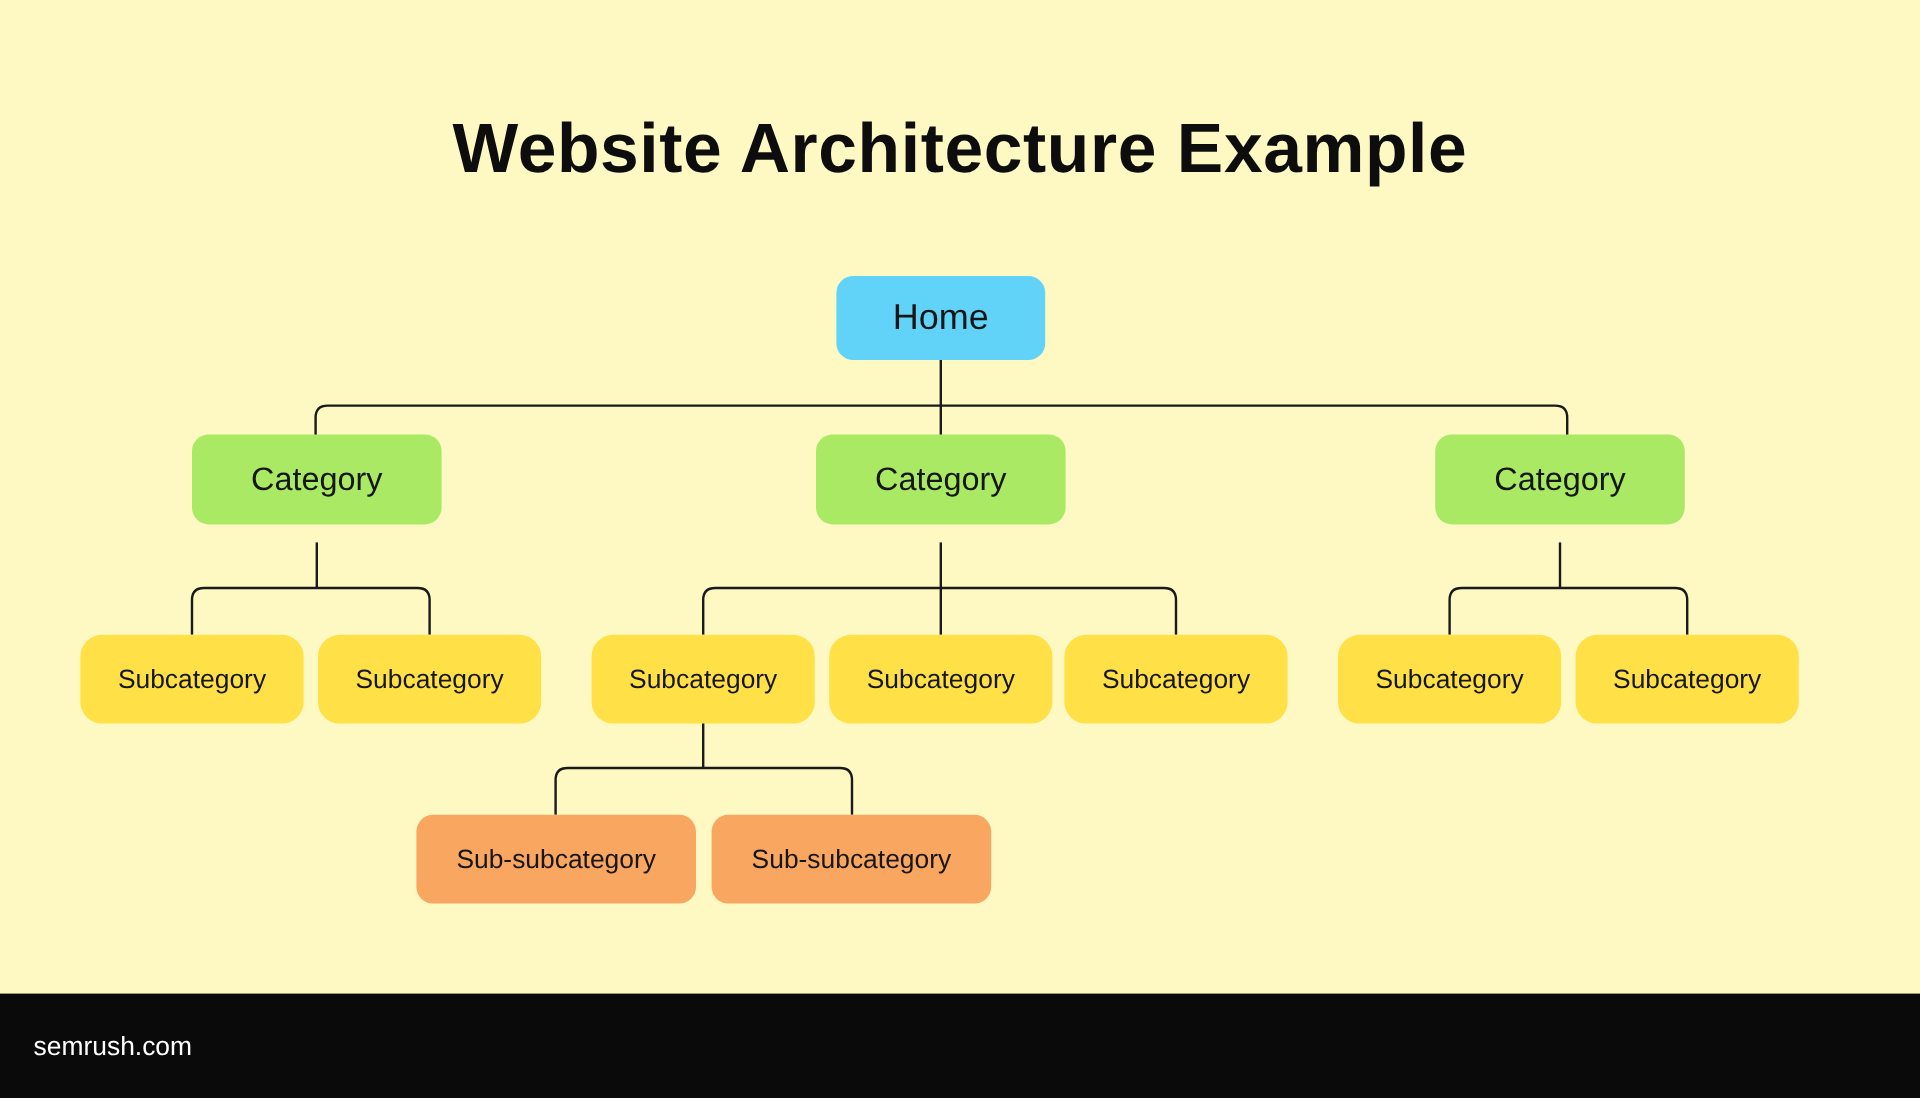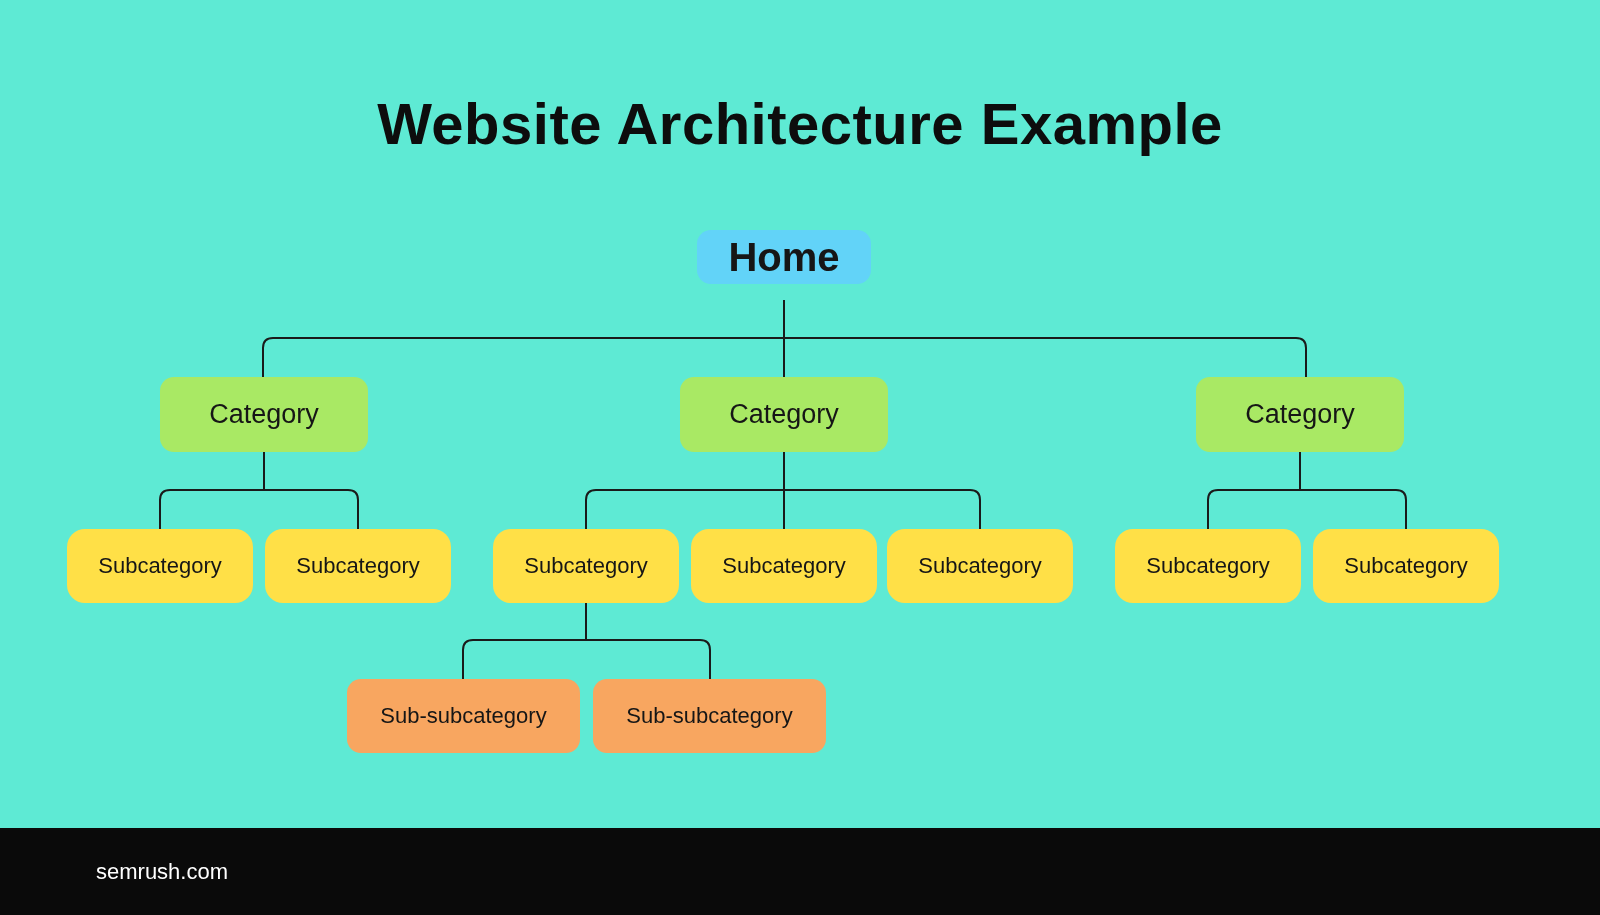--- a/index.html
+++ b/index.html
@@ -1,20 +1,20 @@
 <!DOCTYPE html>
 <html><head>
 <meta charset="utf-8">
 <style>
   html, body { margin: 0; padding: 0; background: #ffffff; }
   .stage {
     position: relative;
     width: 1600px;
     height: 915px;
-    background: #5eead4;
+    background: #fef9c3;
     font-family: "Liberation Sans", sans-serif;
     overflow: hidden;
   }
   .page-title {
     position: absolute;
     top: 90px;
     left: 0;
     width: 100%;
     text-align: center;
     font-size: 58px;
@@ -32,22 +32,22 @@
     position: absolute;
     display: flex;
     align-items: center;
     justify-content: center;
     border-radius: 14px;
     color: #161616;
     font-weight: 500;
     box-sizing: border-box;
     text-align: center;
   }
-  .node-home        { left: 697px;  top: 230px; width: 174px; height: 54px; font-size: 40px; font-weight: 700; }
-  .node-cat         { width: 208px; height: 75px; font-size: 27px; top: 377px; }
+  .node-home        { left: 697px;  top: 230px; width: 174px; height: 70px; font-size: 30px; font-weight: 400; }
+  .node-cat         { width: 208px; height: 75px; font-size: 27px; top: 362px; }
   .cat-1            { left: 160px; }
   .cat-2            { left: 680px; }
   .cat-3            { left: 1196px; }
   .node-sub         { width: 186px; height: 74px; font-size: 22px; top: 529px; border-radius: 18px; }
   .sub-l1           { left: 67px; }
   .sub-l2           { left: 265px; }
   .sub-c1           { left: 493px; }
   .sub-c2           { left: 691px; }
   .sub-c3           { left: 887px; }
   .sub-r1           { left: 1115px; }
@@ -56,21 +56,21 @@
   .subsub-1         { left: 347px; }
   .subsub-2         { left: 593px; }
   .footer {
     position: absolute;
     left: 0; bottom: 0;
     width: 100%;
     height: 87px;
     display: flex;
     align-items: center;
     justify-content: space-between;
-    padding: 0 96px;
+    padding: 0 28px;
     box-sizing: border-box;
   }
   .footer-url {
     color: #ffffff;
     font-size: 22px;
     font-weight: 400;
   }
   .brand {
     display: flex;
     align-items: center;

